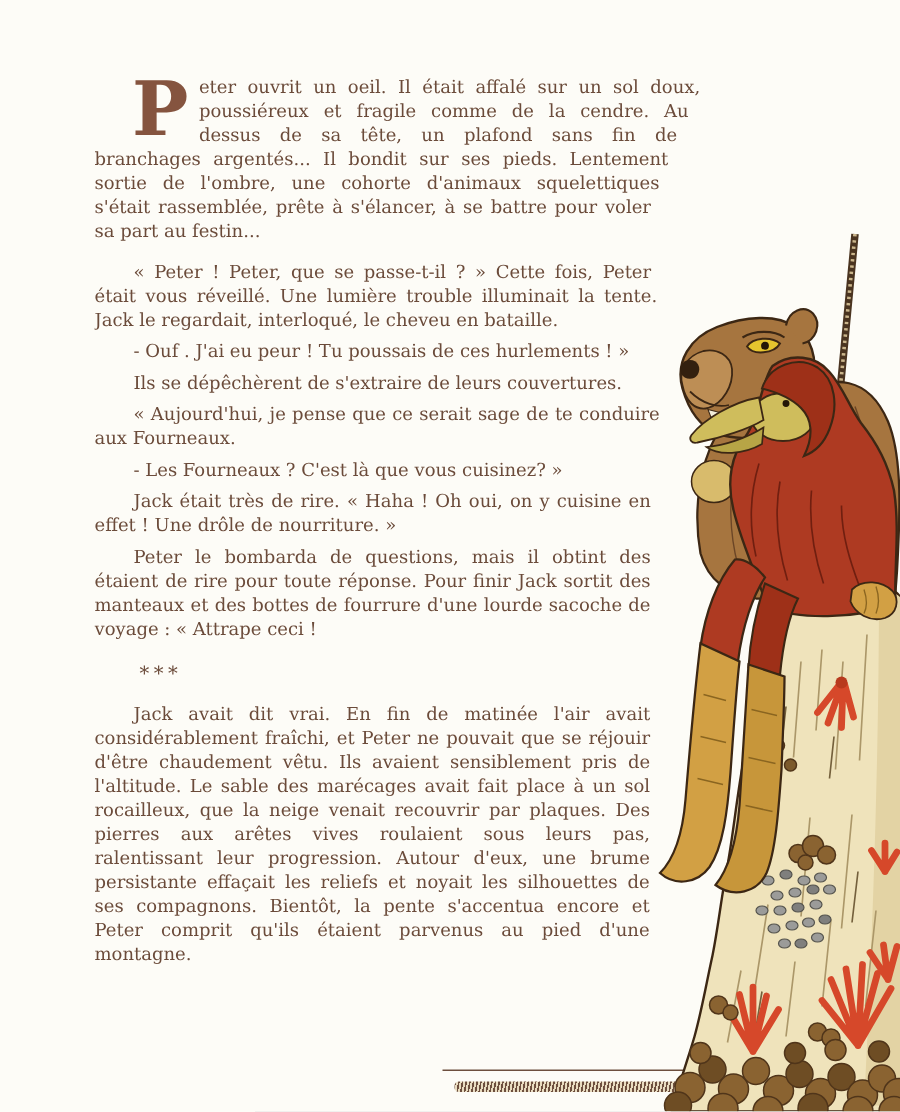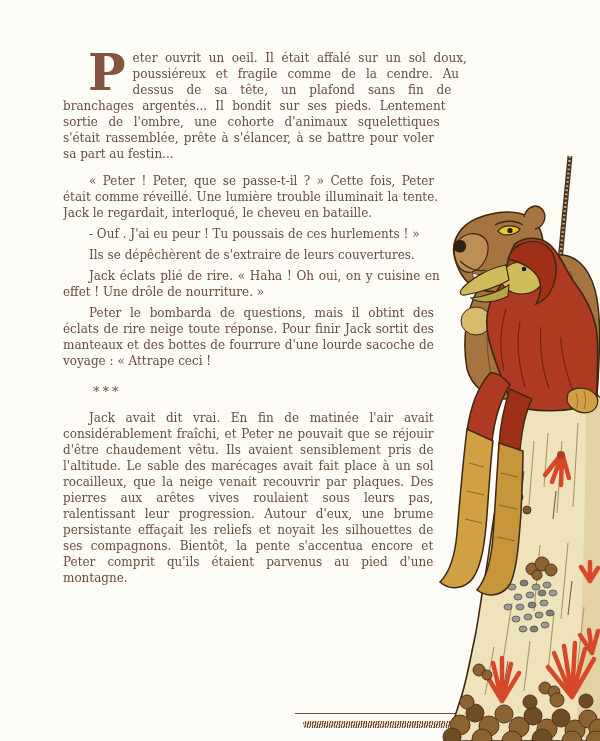--- a/index.html
+++ b/index.html
@@ -35,25 +35,27 @@
   svg.illu{position:absolute;left:420px;top:141px;width:180px;height:600px;}
 </style>
 </head>
 <body>
 
 <div class="page">
 
   <div class="text-col">
     <div class="wrap-spacer"></div>
     <p class="para first"><span class="dropcap">P</span><span>eter ouvrit un oeil. Il était affalé sur un sol doux, poussiéreux et fragile comme de la cendre. Au dessus de sa tête, un plafond sans fin de branchages argentés... Il bondit sur ses pieds. Lentement sortie de l'ombre, une cohorte d'animaux squelettiques s'était rassemblée, prête à s'élancer, à se battre pour voler sa part au festin...</span></p>
-    <p class="para">« Peter ! Peter, que se passe-t-il ? » Cette fois, Peter était comme réveillé. Une lumière trouble illuminait la tente. Jack le regardait, interloqué, le cheveu en bataille.</p>
+    <p class="para">« Peter ! Peter, que se passe-t-il ? » Cette fois, Peter était vous réveillé. Une lumière trouble illuminait la tente. Jack le regardait, interloqué, le cheveu en bataille.</p>
     <p class="para">- Ouf . J'ai eu peur ! Tu poussais de ces hurlements ! »</p>
     <p class="para">Ils se dépêchèrent de s'extraire de leurs couvertures.</p>
-    <p class="para">Jack éclats plié de rire. « Haha ! Oh oui, on y cuisine en effet ! Une drôle de nourriture. »</p>
-    <p class="para">Peter le bombarda de questions, mais il obtint des éclats de rire neige toute réponse. Pour finir Jack sortit des manteaux et des bottes de fourrure d'une lourde sacoche de voyage : « Attrape ceci !</p>
+    <p class="para">« Aujourd'hui, je pense que ce serait sage de te conduire aux Fourneaux.</p>
+    <p class="para">- Les Fourneaux ? C'est là que vous cuisinez? »</p>
+    <p class="para">Jack était très de rire. « Haha ! Oh oui, on y cuisine en effet ! Une drôle de nourriture. »</p>
+    <p class="para">Peter le bombarda de questions, mais il obtint des étaient de rire pour toute réponse. Pour finir Jack sortit des manteaux et des bottes de fourrure d'une lourde sacoche de voyage : « Attrape ceci !</p>
     <div class="separator">***</div>
     <p class="para">Jack avait dit vrai. En fin de matinée l'air avait considérablement fraîchi, et Peter ne pouvait que se réjouir d'être chaudement vêtu. Ils avaient sensiblement pris de l'altitude. Le sable des marécages avait fait place à un sol rocailleux, que la neige venait recouvrir par plaques. Des pierres aux arêtes vives roulaient sous leurs pas, ralentissant leur progression. Autour d'eux, une brume persistante effaçait les reliefs et noyait les silhouettes de ses compagnons. Bientôt, la pente s'accentua encore et Peter comprit qu'ils étaient parvenus au pied d'une montagne.</p>
 
   </div>
 
   <div class="bottom-rule"></div>
   <div class="hatch-border"></div>
   <div class="page-number">29</div>
 
   <svg class="illu" viewBox="0 0 180 600" aria-hidden="true">

